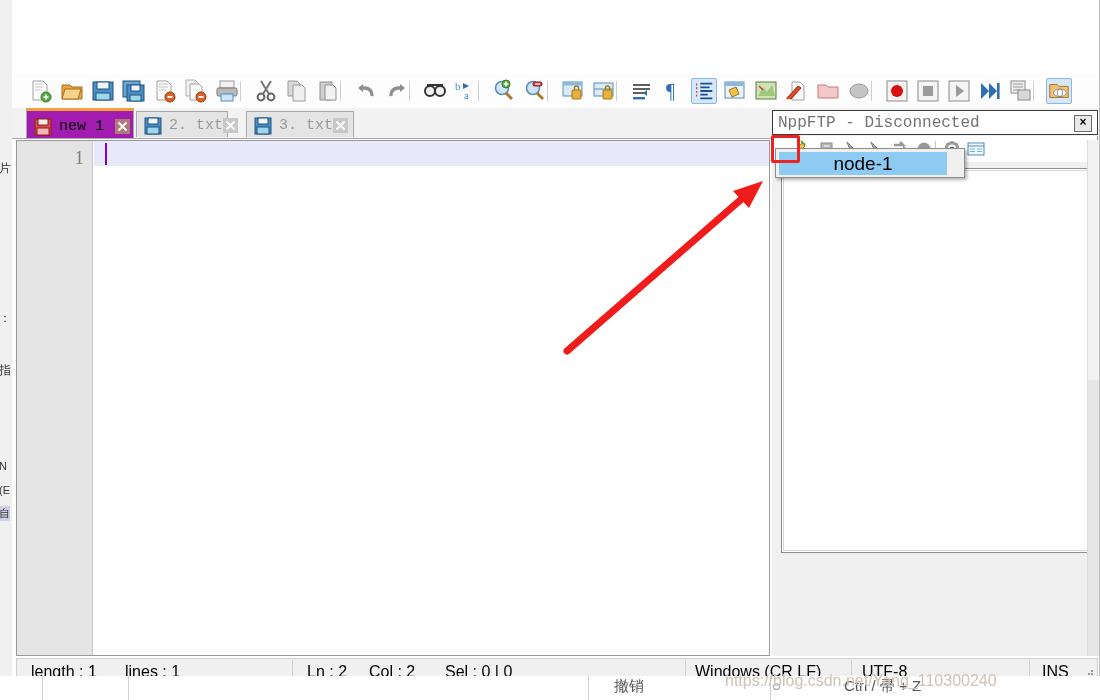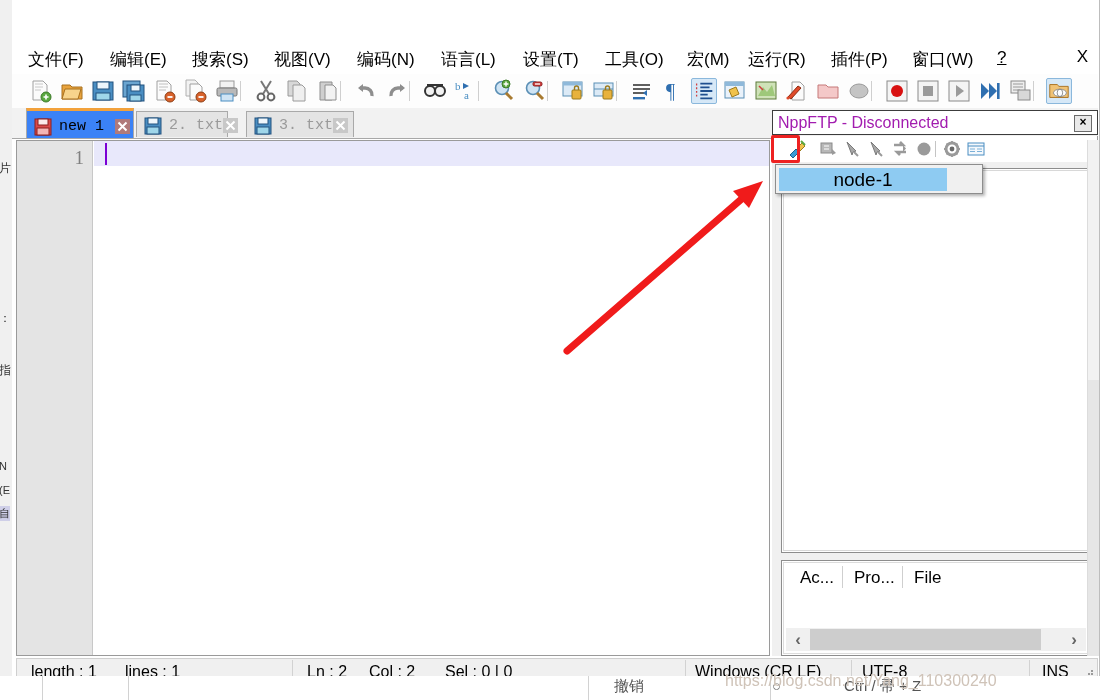--- a/index.html
+++ b/index.html
@@ -63,21 +63,21 @@
   .tb-sep{position:absolute;top:7px;width:1px;height:20px;background:#cfcfcf;}
 
   
   .tabbar{position:absolute;left:0;top:108px;width:1086px;height:30px;background:#f2f2f2;
           border-bottom:1px solid #a8a8a8;}
   .tab{
     position:absolute;top:3px;height:26px;box-sizing:border-box;
     background:#e4e4e4;border:1px solid #a9a9a9;border-bottom:none;
     font-family:"Liberation Mono","DejaVu Sans Mono",monospace;font-size:15px;
   }
-  .tab.active{background:#3b82f6;border-top:3px solid #f2a13b;top:0;height:30px;}
+  .tab.active{background:#a21caf;border-top:3px solid #f2a13b;top:0;height:30px;}
   .tab .tlabel{position:absolute;left:32px;top:5px;color:#9a9a9a;white-space:nowrap;}
   .tab.active .tlabel{color:#000;top:7px;}
   .tab .ticon{position:absolute;left:7px;top:5px;width:18px;height:18px;}
   .tab.active .ticon{top:7px;}
   .tab .tclose{position:absolute;top:6px;width:15px;height:15px;}
   .tab.active .tclose{top:8px;}
 
   
   .editor{position:absolute;left:4px;top:140px;width:754px;height:516px;
           border:1px solid #9a9a9a;box-sizing:border-box;background:#fff;}
@@ -86,37 +86,37 @@
   .lineno{position:absolute;right:8px;top:6px;font-size:19px;color:#808080;
           font-family:"Liberation Serif","DejaVu Serif",serif;}
   .codearea{position:absolute;left:77px;top:0;right:0;bottom:0;background:#fff;}
   .curline{position:absolute;left:0;top:0;right:0;height:25px;background:#e8e8fb;}
   .caret{position:absolute;left:11px;top:2px;width:2px;height:22px;background:#7b00d4;}
 
   
   .ftp{position:absolute;left:760px;top:110px;width:326px;height:546px;background:#f0f0f0;}
   .ftp-head{position:absolute;left:0;top:0;width:326px;height:25px;background:#fff;
             border:1px solid #3c3c3c;box-sizing:border-box;}
-  .ftp-title{position:absolute;left:5px;top:3px;font-size:16px;color:#a21caf;
-             font-family:Liberation Sans, sans-serif;white-space:nowrap;}
+  .ftp-title{position:absolute;left:5px;top:3px;font-size:16px;color:#737373;
+             font-family:Liberation Mono, monospace;white-space:nowrap;}
   .ftp-x{position:absolute;right:5px;top:4px;width:16px;height:15px;border:1px solid #6b6b6b;
          background:#e9e9e9;font-size:12px;line-height:13px;text-align:center;color:#000;
          font-family:"Liberation Sans",sans-serif;font-weight:bold;}
   .ftp-tb{position:absolute;left:0;top:26px;width:326px;height:26px;background:#fff;
           border-left:1px solid #9a9a9a;border-right:1px solid #9a9a9a;box-sizing:border-box;}
   .fbtn{position:absolute;top:3px;width:21px;height:20px;}
   .fbtn-sep{position:absolute;top:5px;width:1px;height:16px;background:#c4c4c4;}
   .hilite-box{position:absolute;left:771px;top:135px;width:29px;height:28px;
               border:3px solid #ee2222;border-radius:2px;box-sizing:border-box;z-index:40;}
 
   .ftp-tree{position:absolute;left:9px;top:58px;width:310px;height:385px;background:#fff;
             border:1px solid #8d8d8d;box-sizing:border-box;}
   .ftp-tree-in{position:absolute;left:1px;top:1px;right:1px;bottom:1px;border:1px solid #d8d8d8;
                box-sizing:border-box;}
-  .node-popup{position:absolute;left:775px;top:164px;width:208px;height:30px;background:#f0f0f0;
+  .node-popup{position:absolute;left:775px;top:148px;width:190px;height:30px;background:#f0f0f0;
               border:1px solid #8d8d8d;box-shadow:2px 2px 3px rgba(0,0,0,.30);z-index:30;
               box-sizing:border-box;}
   .node-sel{position:absolute;left:3px;top:3px;width:168px;height:23px;background:#8ecbf2;}
   .node-label{position:absolute;left:0;top:0;width:168px;line-height:23px;text-align:center;
               font-size:19px;color:#000;}
 
   .ftp-bottom{position:absolute;left:9px;top:450px;width:310px;height:96px;background:#fff;
               border:1px solid #8d8d8d;box-sizing:border-box;}
   .ftp-bottom-in{position:absolute;left:1px;top:1px;right:1px;bottom:1px;border:1px solid #dcdcdc;
                  box-sizing:border-box;}
@@ -155,36 +155,20 @@
     <span style="top:310px">：</span>
     <span style="top:362px">指</span>
     <span style="top:460px;font-size:11px">N</span>
     <span style="top:484px;font-size:11px">(E</span>
     <span style="top:506px;font-size:11px;background:#cfcfe8">自</span>
   </div>
 
   <div class="npp">
 
 
-    <div class="menubar">
-      <div class="menu-item" style="left:14px">文件(F)</div>
-      <div class="menu-item" style="left:96px">编辑(E)</div>
-      <div class="menu-item" style="left:178px">搜索(S)</div>
-      <div class="menu-item" style="left:260px">视图(V)</div>
-      <div class="menu-item" style="left:343px">编码(N)</div>
-      <div class="menu-item" style="left:427px">语言(L)</div>
-      <div class="menu-item" style="left:509px">设置(T)</div>
-      <div class="menu-item" style="left:591px">工具(O)</div>
-      <div class="menu-item" style="left:673px">宏(M)</div>
-      <div class="menu-item" style="left:734px">运行(R)</div>
-      <div class="menu-item" style="left:817px">插件(P)</div>
-      <div class="menu-item" style="left:898px">窗口(W)</div>
-      <div class="menu-item" style="left:983px;text-decoration:underline">?</div>
-      <div class="menu-close">X</div>
-    </div>
 
     <div class="toolbar">
       <div class="tb" style="left:16px">
         <svg width="26" height="26" viewBox="0 0 26 26">
             <path d="M5 3 h10 l4 4 v15 H5 Z" fill="#fbfbfb" stroke="#a0a0a0"></path>
             <path d="M7 6 h8 M7 9 h8 M7 12 h6" stroke="#c8c8c8"></path>
             <circle cx="18" cy="19" r="5" fill="#5aa840" stroke="#3c7a28"></circle>
             <path d="M18 16.5 v5 M15.5 19 h5" stroke="#fff" stroke-width="1.6"></path>
           </svg>
       </div>
@@ -525,35 +509,20 @@
               <path d="M2 7 h16" stroke="#4a8ec2"></path>
               <path d="M4 10 h5 M4 12.5 h5 M11 10 h5 M11 12.5 h5" stroke="#7ab0d8"></path>
             </svg>
         </div>
       </div>
 
       <div class="ftp-tree">
         <div class="ftp-tree-in"></div>
       </div>
 
-      <div class="ftp-bottom">
-        <div class="ftp-bottom-in">
-          <div class="col-h" style="left:16px">Ac...</div>
-          <div class="col-div" style="left:58px"></div>
-          <div class="col-h" style="left:70px">Pro...</div>
-          <div class="col-div" style="left:118px"></div>
-          <div class="col-h" style="left:130px">File</div>
-
-          <div class="hsb">
-            <div class="hsb-arrow" style="left:2px">‹</div>
-            <div class="hsb-thumb"></div>
-            <div class="hsb-arrow" style="right:2px">›</div>
-          </div>
-        </div>
-      </div>
     </div>
 
     <div class="statusbar">
       <div class="sb-cell" style="left:14px">length : 1</div>
       <div class="sb-cell" style="left:108px">lines : 1</div>
       <div class="sb-div" style="left:275px"></div>
       <div class="sb-cell" style="left:290px">Ln : 2</div>
       <div class="sb-cell" style="left:352px">Col : 2</div>
       <div class="sb-cell" style="left:428px">Sel : 0 | 0</div>
       <div class="sb-div" style="left:668px"></div>

